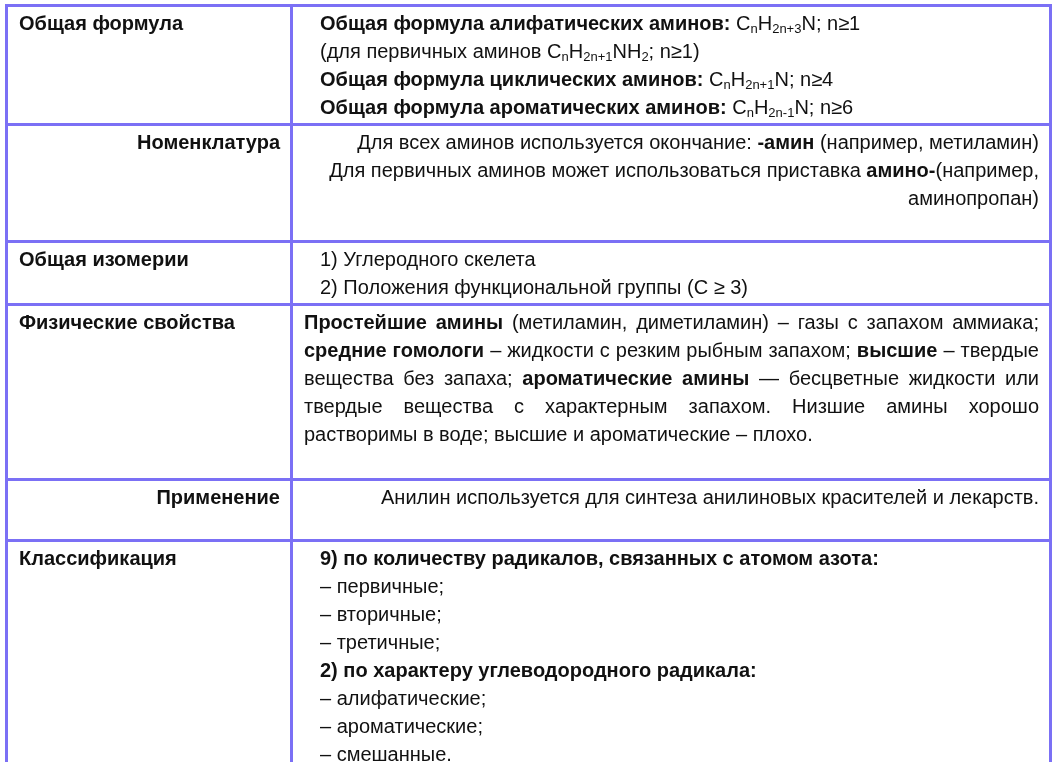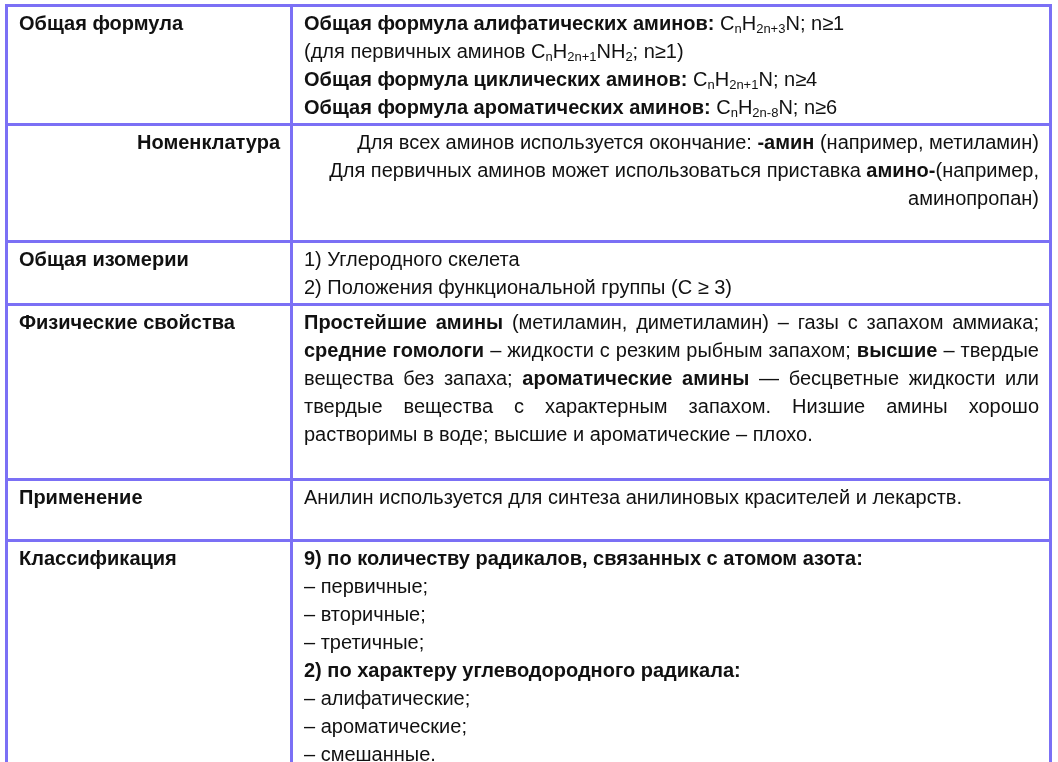--- a/index.html
+++ b/index.html
@@ -31,33 +31,33 @@
       padding: 2px 10px 2px 11px;
     }
     td.label {
       width: 261px;
       font-weight: bold;
       margin-left: 7px;
     }
     td.content {
       width: auto;
     }
-    .line { display: block; }
+    .line { display: block; margin-left: 16px; }
     .justify { text-align: justify; }
     b { font-weight: bold; }
     sub {
       font-size: 13px;
       vertical-align: -3px;
       line-height: 0;
     }
     tr.r0 td { height: 111px; }
     tr.r1 td { height: 110px; text-align: right; }
     tr.r2 td { height: 50px; }
     tr.r3 td { height: 168px; }
-    tr.r4 td { height: 54px; }
+    tr.r4 td { height: 54px; text-align: right; }
     tr.r5 td { height: 222px; }
   </style>
 </head>
 <body>
 
 <table class="amines">
   <tbody>
 
     <tr class="r0">
       <td class="label">Общая формула</td>
@@ -68,21 +68,21 @@
         </span>
         <span class="line">
           <span>(для первичных аминов C</span><sub>n</sub><span>H</span><sub>2n+1</sub><span>NH</span><sub>2</sub><span>; n≥1)</span>
         </span>
         <span class="line">
           <b>Общая формула циклических аминов:</b>
           <span>C</span><sub>n</sub><span>H</span><sub>2n+1</sub><span>N; n≥4</span>
         </span>
         <span class="line">
           <b>Общая формула ароматических аминов:</b>
-          <span>C</span><sub>n</sub><span>H</span><sub>2n-8</sub><span>N; n≥6</span>
+          <span>C</span><sub>n</sub><span>H</span><sub>2n-1</sub><span>N; n≥6</span>
         </span>
       </td>
     </tr>
 
     <tr class="r1">
       <td class="label">Номенклатура</td>
       <td class="content">
         <span class="line"><span>Для всех аминов используется окончание: </span><b>-амин</b><span> (например, метиламин)</span></span>
         <span class="line"><span>Для первичных аминов может использоваться приставка </span><b>амино-</b><span>(например, аминопропан)</span></span>
       </td>

